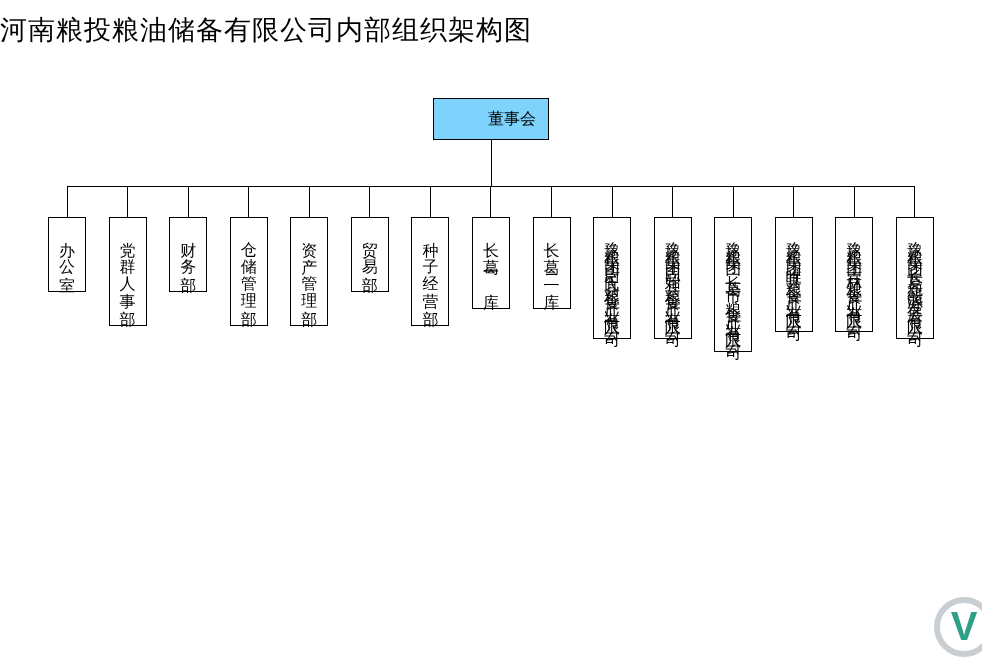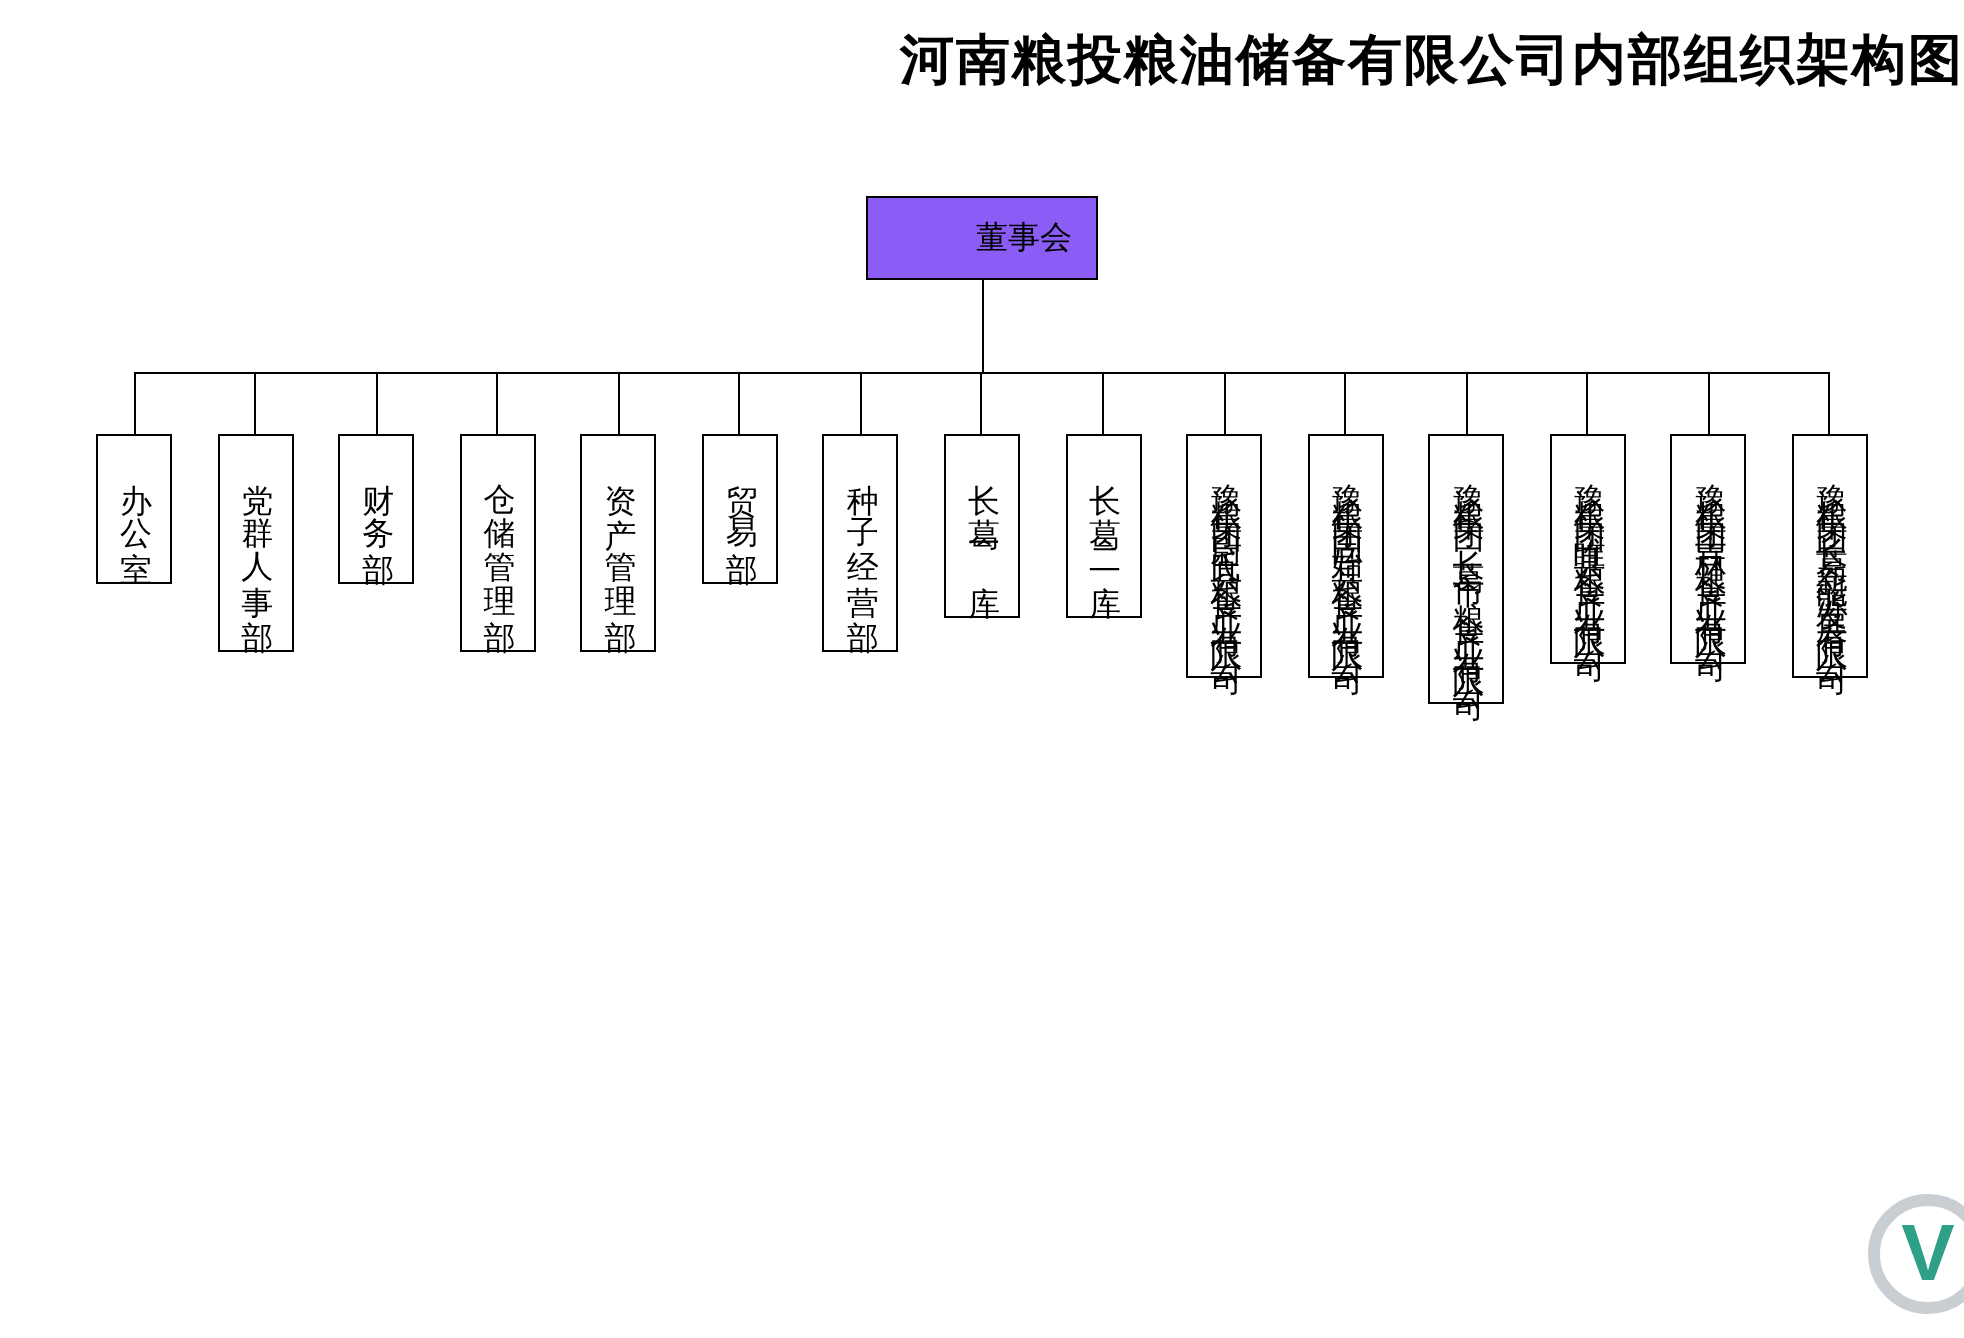--- a/index.html
+++ b/index.html
@@ -6,37 +6,37 @@
   html, body {
     width: 982px;
     height: 669px;
     background: #ffffff;
     overflow: hidden;
     font-family: "Liberation Sans", "DejaVu Sans", sans-serif;
     color: #000;
     position: relative;
   }
   .title {
-    text-align: right;
+    text-align: left;
     font-size: 27px;
-    font-weight: bold;
+    font-weight: normal;
     padding-top: 12px;
     letter-spacing: 1px;
   }
   .chart {
     width: 886px;
     margin: 0 auto;
   }
   .node {
     border: 1px solid #000;
     display: flex;
     align-items: center;
     justify-content: center;
     font-size: 16px;
-    background: #8b5cf6;
+    background: #7dd3fc;
     padding-left: 42px;
   }
   .root-box {
     width: 116px;
     height: 42px;
     margin: 50px auto 0 auto;
   }
   .mgmt-box {
     width: 136px;
     height: 42px;

